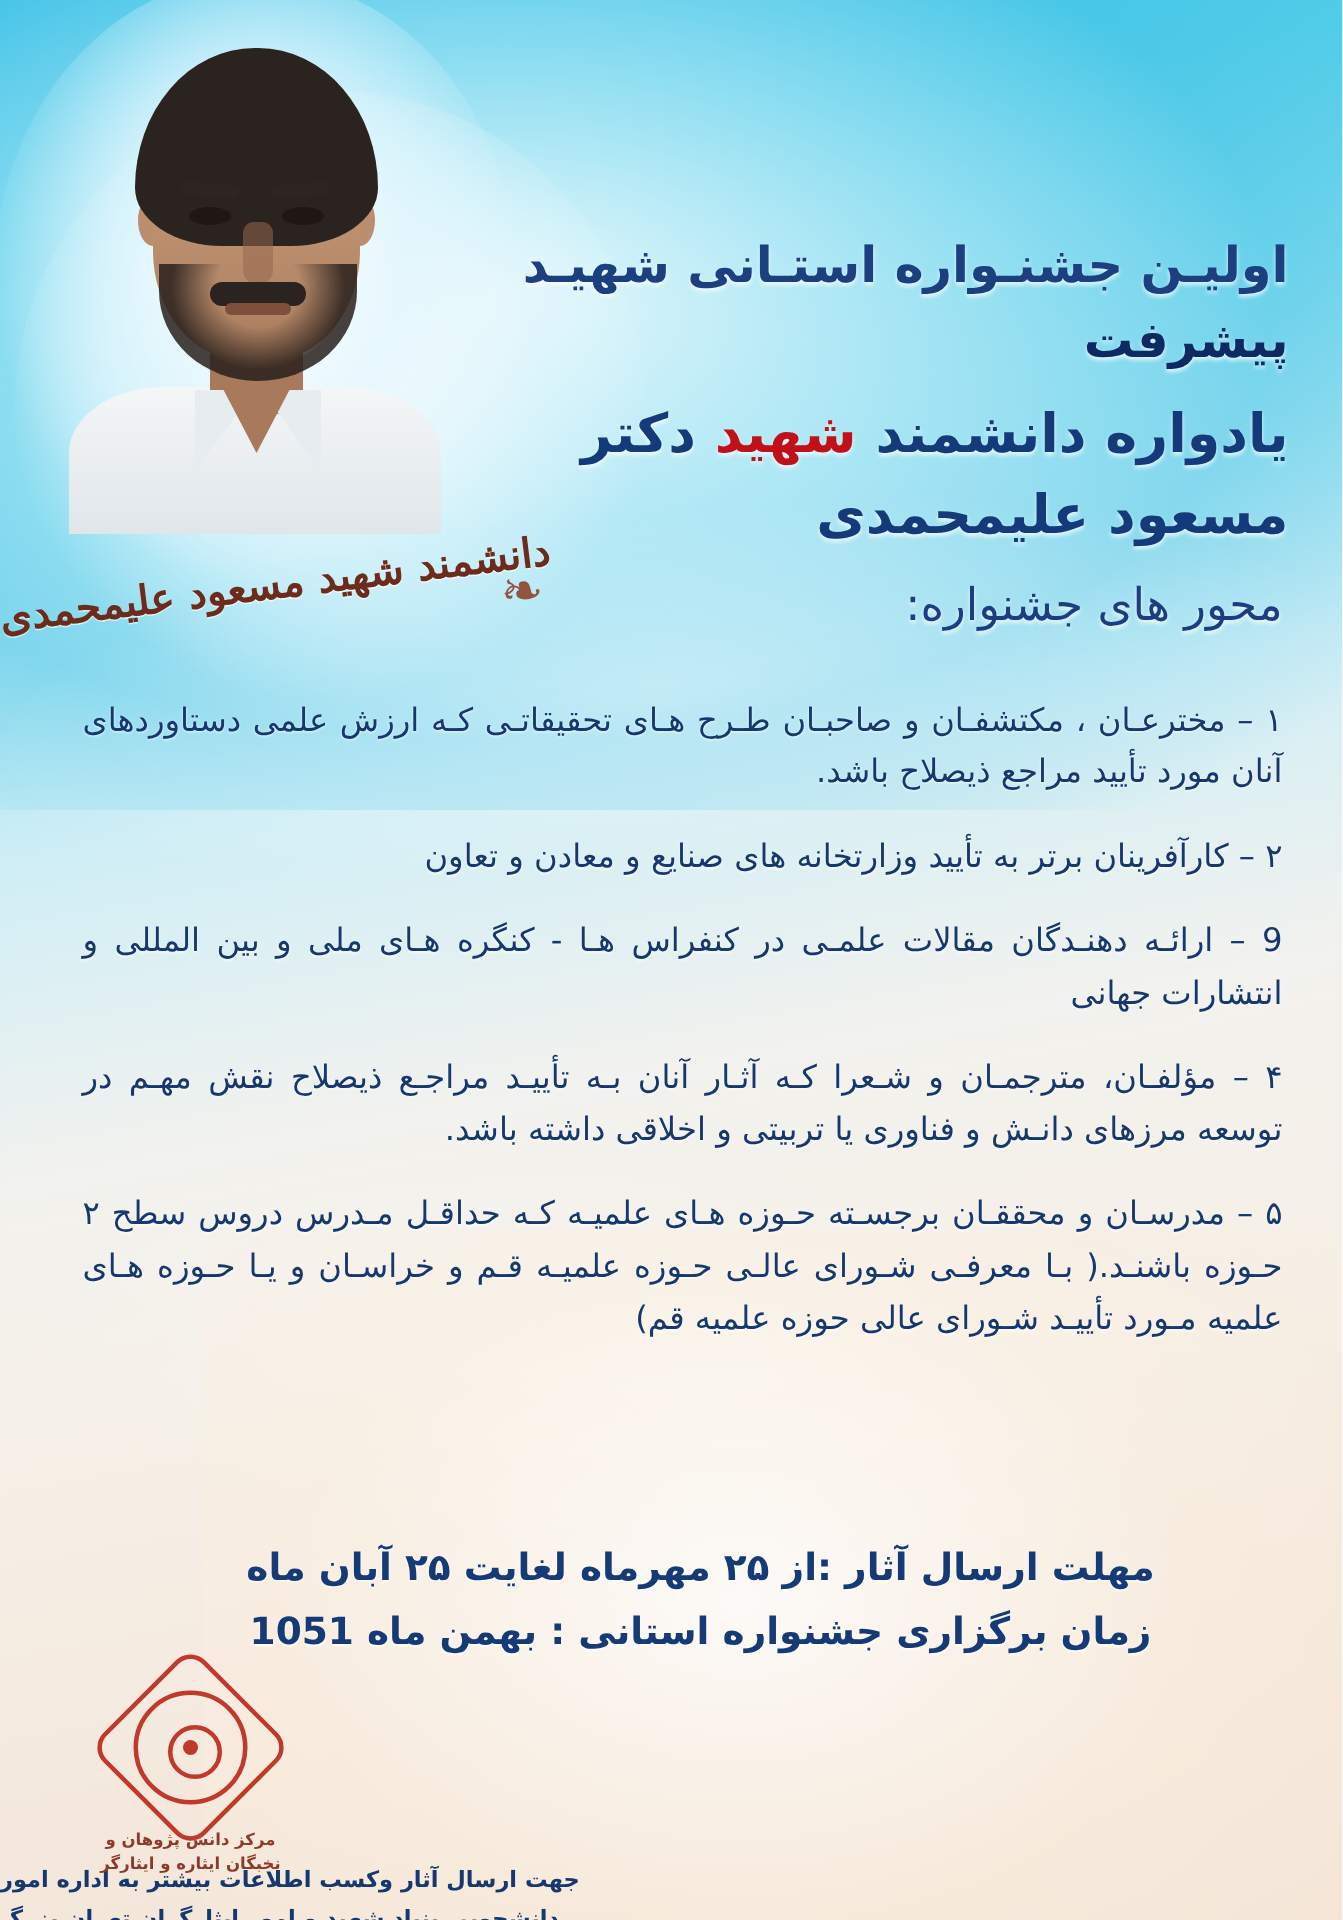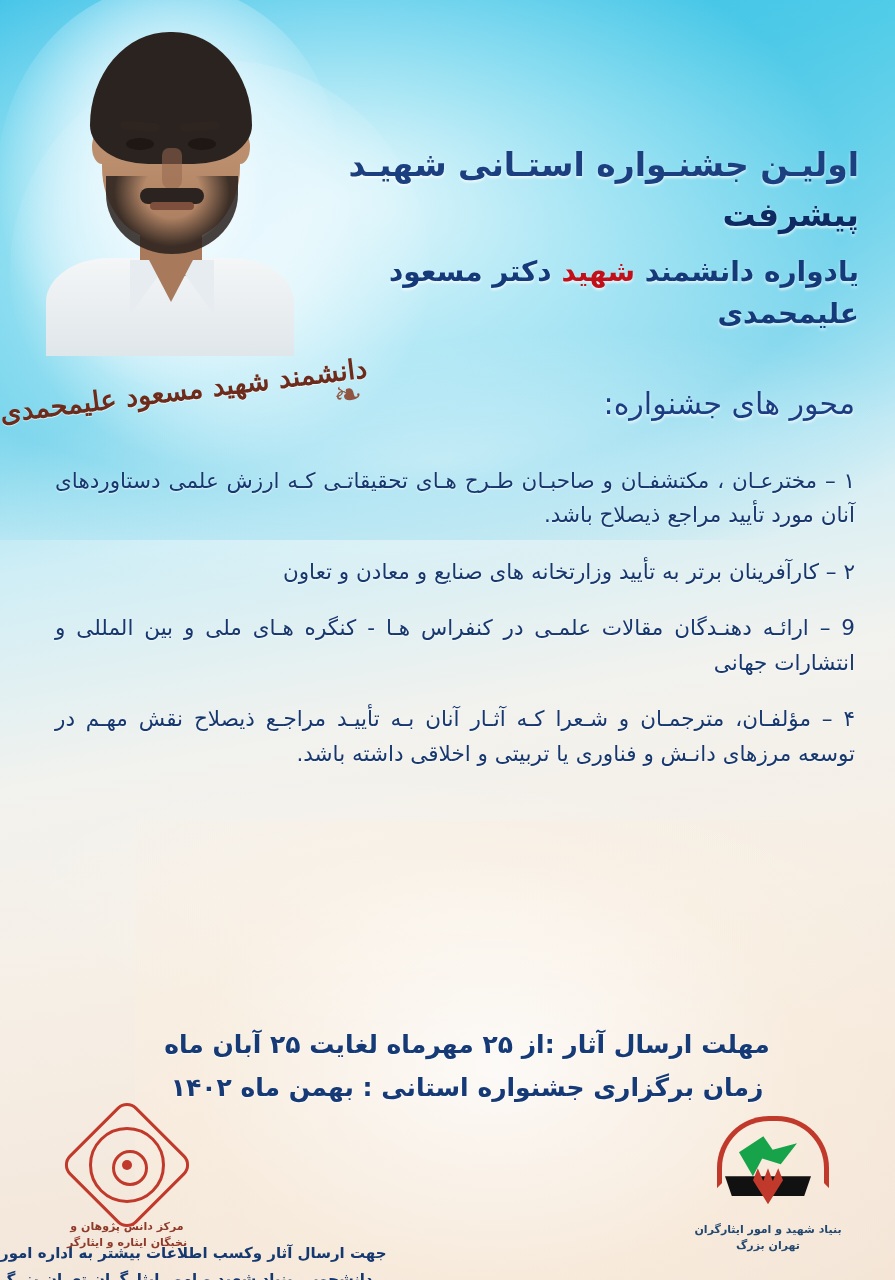--- a/index.html
+++ b/index.html
@@ -180,39 +180,39 @@
     color: #8a3a22;
     font-size: 34px;
     line-height: 44px;
     text-align: center;
     opacity: .85;
   }
 
   
   .headline {
     position: absolute;
-    top: 140px; right: 36px;
+    top: 152px; right: 36px;
     width: 600px;
     text-align: right;
     direction: rtl;
   }
   .headline .line1 {
     font-size: 33px;
     font-weight: bold;
     color: #1c3f80;
     letter-spacing: 0.5px;
     line-height: 1.5;
     text-shadow: 0 2px 3px rgba(255,255,255,0.75);
   }
   .headline .line1 .hl {
     color: #0e2a63;
   }
   .headline .line2 {
     margin-top: 12px;
-    font-size: 28px;
+    font-size: 36px;
     font-weight: bold;
     color: #143a79;
     line-height: 1.5;
     text-shadow: 0 2px 3px rgba(255,255,255,0.75);
   }
   .headline .line2 .red {
     color: #c2101a;
   }
 
   
@@ -413,45 +413,37 @@
     </div>
   </div>
 
   <div class="axes-title">محور های جشنواره:</div>
 
   <div class="items">
     <p class="item">۱ – مخترعـان ، مکتشفـان و صاحبـان طـرح هـای تحقیقاتـی کـه ارزش علمی دستاوردهای آنان مورد تأیید مراجع ذیصلاح باشد.</p>
     <p class="item">۲ – کارآفرینان برتر به تأیید وزارتخانه های صنایع و معادن و تعاون</p>
     <p class="item">9 – ارائـه دهنـدگان مقالات علمـی در کنفراس هـا - کنگره هـای ملی و بین المللی و انتشارات جهانی</p>
     <p class="item">۴ – مؤلفـان، مترجمـان و شـعرا کـه آثـار آنان بـه تأییـد مراجـع ذیصلاح نقش مهـم در توسعه مرزهای دانـش و فناوری یا تربیتی و اخلاقی داشته باشد.</p>
+    <p class="item">۵ – مدرسـان و محققـان برجسـته حـوزه هـای علمیـه کـه حداقـل مـدرس دروس سطح ۲ حـوزه باشنـد.( بـا معرفـی شـورای عالـی حـوزه علمیـه قـم و خراسـان و یـا حـوزه هـای علمیه مـورد تأییـد شـورای عالی حوزه علمیه قم)</p>
   </div>
 
   <div class="deadlines">
     <div class="deadline-line">مهلت ارسال آثار :از ۲۵ مهرماه لغایت ۲۵ آبان ماه</div>
-    <div class="deadline-line">زمان برگزاری جشنواره استانی : بهمن ماه ۱۴۰۲</div>
+    <div class="deadline-line">زمان برگزاری جشنواره استانی : بهمن ماه 1051</div>
   </div>
 
   <div class="footer-note">
     <div>جهت ارسال آثار وکسب اطلاعات بیشتر به اداره امور</div>
     <div>دانشجویی بنیاد شهید و امور ایثارگران تهران بزرگ</div>
   </div>
 
   <div class="logo-left">
     <div class="mark">
       <div class="ring"></div>
       <div class="ring2"></div>
       <div class="core"></div>
       <div class="dot"></div>
     </div>
     <div class="caption">مرکز دانش پژوهان و نخبگان ایثاره و ایثارگر</div>
   </div>
 
-  <div class="logo-right">
-    <div class="mark">
-      <div class="arc"></div>
-      <div class="bird"></div>
-      <div class="black-flag"></div>
-      <div class="tulip"></div>
-    </div>
-    <div class="caption">بنیاد شهید و امور ایثارگران تهران بزرگ</div>
-  </div>
 
 </div>
 
 </body></html>

